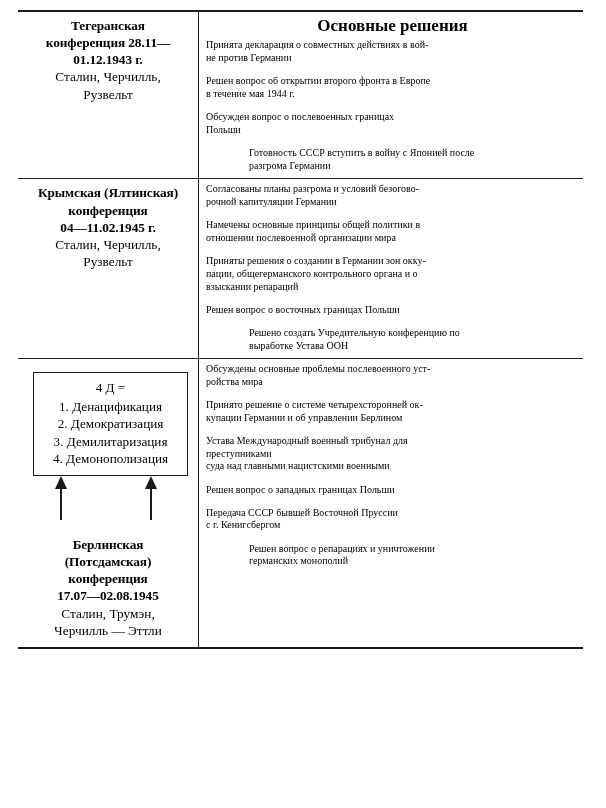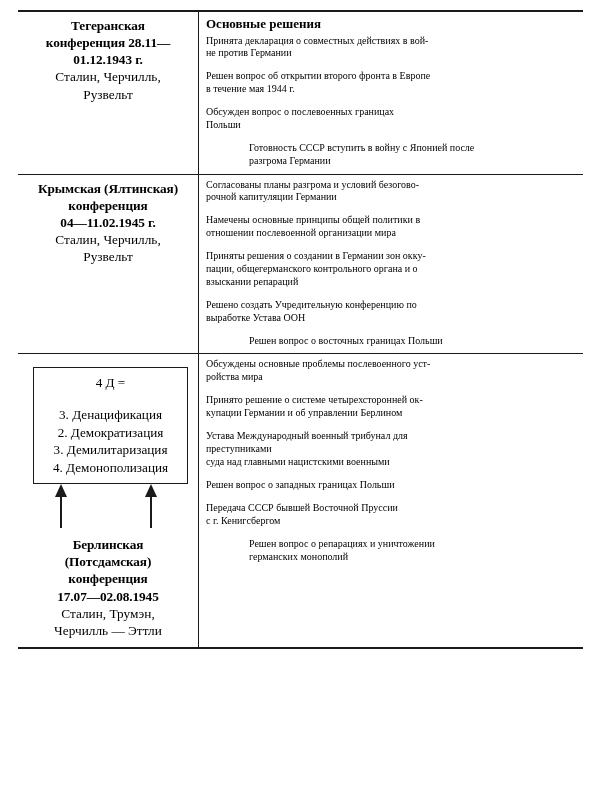--- a/index.html
+++ b/index.html
@@ -67,21 +67,22 @@
     letter-spacing: -0.1px;
   }
   .conf-people {
     font-weight: normal;
     font-size: 13.3px;
     line-height: 1.29;
   }
 
   .col-head {
     font-weight: bold;
-    font-size: 13px;
+    font-size: 17px;
+    text-align: center;
     padding-bottom: 3px;
     line-height: 1.2;
   }
 
   .decision {
     font-size: 10px;
     line-height: 1.27;
     margin-bottom: 10.5px;
   }
   .decision:last-child {
@@ -101,21 +102,21 @@
   .dbox {
     border: 1.6px solid #1a1a1a;
     margin: 8px 4px 0 9px;
     padding: 6px 4px 7px 4px;
     text-align: center;
     font-size: 13.2px;
     line-height: 1.33;
     background: #fff;
   }
   .dbox .d-head {
-    margin-bottom: 14px;
+    margin-bottom: 1px;
   }
   .arrows {
     position: relative;
     height: 44px;
     margin-top: 0;
   }
   .arrow {
     position: absolute;
     bottom: 0;
     width: 13px;
@@ -135,21 +136,21 @@
     position: absolute;
     left: 0;
     top: 0;
     width: 0;
     height: 0;
     border-left: 6.5px solid transparent;
     border-right: 6.5px solid transparent;
     border-bottom: 13px solid #1a1a1a;
   }
   .berlin-block {
-    margin-top: 8px;
+    margin-top: 16px;
     text-align: center;
   }
 </style>
 </head>
 <body>
 
 <div class="sheet">
   <div class="table">
 
     <div class="row">
@@ -206,36 +207,36 @@
         <div class="decision">
           <span class="l">Намечены основные принципы общей политики в</span>
           <span class="l">отношении послевоенной организации мира</span>
         </div>
         <div class="decision">
           <span class="l">Приняты решения о создании в Германии зон окку-</span>
           <span class="l">пации, общегерманского контрольного органа и о</span>
           <span class="l">взыскании репараций</span>
         </div>
         <div class="decision">
+          <span class="l">Решен вопрос о восточных границах Польши</span>
+        </div>
+        <div class="decision">
           <span class="l">Решено создать Учредительную конференцию по</span>
           <span class="l">выработке Устава ООН</span>
-        </div>
-        <div class="decision">
-          <span class="l">Решен вопрос о восточных границах Польши</span>
         </div>
       </div>
     </div>
 
     <div class="row">
       <div class="col-left">
         <div class="dbox-wrap">
 
           <div class="dbox">
             <div class="d-head">4 Д =</div>
-            <div>3. Денацификация</div>
+            <div>1. Денацификация</div>
             <div>2. Демократизация</div>
             <div>3. Демилитаризация</div>
             <div>4. Демонополизация</div>
           </div>
 
           <div class="arrows">
             <div class="arrow a-left">
               <div class="head"></div>
               <div class="stem"></div>
             </div>

